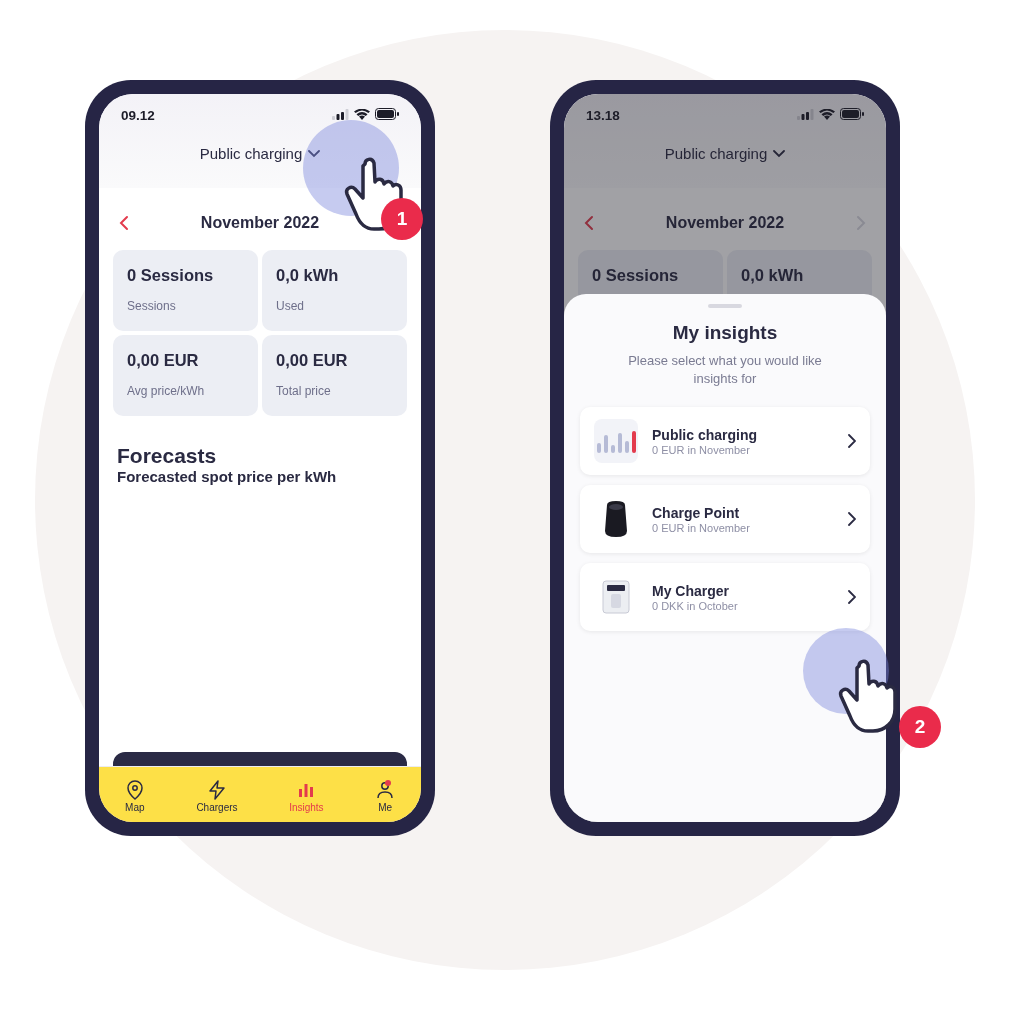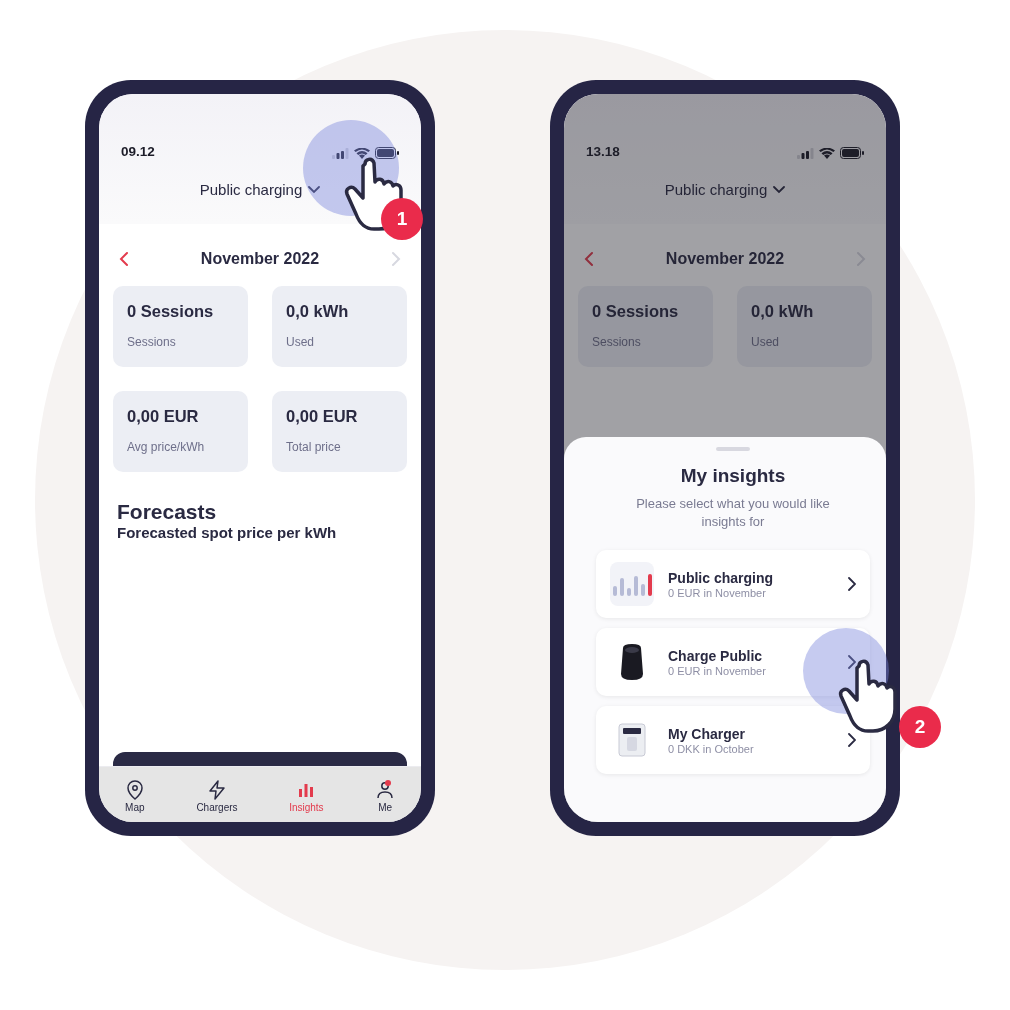--- a/index.html
+++ b/index.html
@@ -45,26 +45,25 @@
     background: rgba(30,30,40,0.42);
     z-index: 4;
   }
   .header-area {
     background: linear-gradient(180deg, #f3f2f7 0%, #fafafb 100%);
     padding: 10px 16px 26px 16px;
   }
   .status-bar {
     display: flex;
     justify-content: space-between;
-    align-items: flex-end;
+    align-items: flex-start;
     font-size: 13.5px;
     font-weight: 600;
     color: #1c1c28;
     padding: 4px 6px 14px 6px;
-    margin-top: 36px;
   }
   .status-icons { display: flex; gap: 5px; align-items: center; }
   .dropdown {
     text-align: center;
     font-size: 15px;
     font-weight: 500;
     color: #2a2a42;
     display: flex;
     justify-content: center;
     align-items: center;
@@ -79,21 +78,21 @@
     padding: 16px 6px 18px 6px;
   }
   .month-title {
     font-size: 16px;
     font-weight: 600;
     color: #2a2a42;
   }
   .grid {
     display: grid;
     grid-template-columns: 1fr 1fr;
-    gap: 24px;
+    gap: 4px;
   }
   .card {
     background: #eceef4;
     border-radius: 10px;
     padding: 16px 14px 18px 14px;
   }
   .card-val {
     font-size: 16.5px;
     font-weight: 600;
     color: #2a2a42;
@@ -128,21 +127,21 @@
     bottom: 54px;
     left: 14px; right: 14px;
     height: 16px;
     background: #2a2a45;
     border-radius: 12px 12px 0 0;
   }
   .tabbar {
     position: absolute;
     bottom: 0; left: 0; right: 0;
     height: 56px;
-    background: #e5e5e5;
+    background: #fde047;
     border-top: 1px solid #ececf0;
     display: flex;
     justify-content: space-around;
     align-items: center;
     padding-top: 4px;
   }
   .tab {
     display: flex;
     flex-direction: column;
     align-items: center;
@@ -159,22 +158,22 @@
     background: #e33b4d;
     border-radius: 50%;
   }
   
   .sheet {
     position: absolute;
     left: 0; right: 0; bottom: 0;
     background: #fafafc;
     border-radius: 22px 22px 0 0;
     z-index: 5;
-    padding: 10px 16px 28px 32px;
-    height: 385px;
+    padding: 10px 16px 28px 16px;
+    height: 528px;
   }
   .sheet-handle {
     width: 34px; height: 4px;
     background: #d8d8e0;
     border-radius: 2px;
     margin: 0 auto 14px auto;
   }
   .sheet-title {
     text-align: center;
     font-size: 19px;
@@ -422,21 +421,21 @@
       </div>
 
       <div class="row">
         <div class="row-icon" style="background:#fff">
           <svg width="26" height="36" viewBox="0 0 26 36">
               <path d="M4 4 Q4 0 13 0 Q22 0 22 4 L24 30 Q24 36 13 36 Q2 36 2 30 Z" fill="#1a1a22"></path>
               <ellipse cx="13" cy="6" rx="7" ry="3" fill="#3a3a48"></ellipse>
             </svg>
         </div>
         <div class="row-text">
-          <div class="row-title">Charge Public</div>
+          <div class="row-title">Charge Point</div>
           <div class="row-sub">0 EUR in November</div>
         </div>
         <svg width="8" height="14" viewBox="0 0 8 14">
             <path d="M1 1 L7 7 L1 13" stroke="#2a2a42" stroke-width="1.8" fill="none" stroke-linecap="round"></path>
           </svg>
       </div>
 
       <div class="row">
         <div class="row-icon" style="background:#fff">
           <svg width="28" height="34" viewBox="0 0 28 34">

